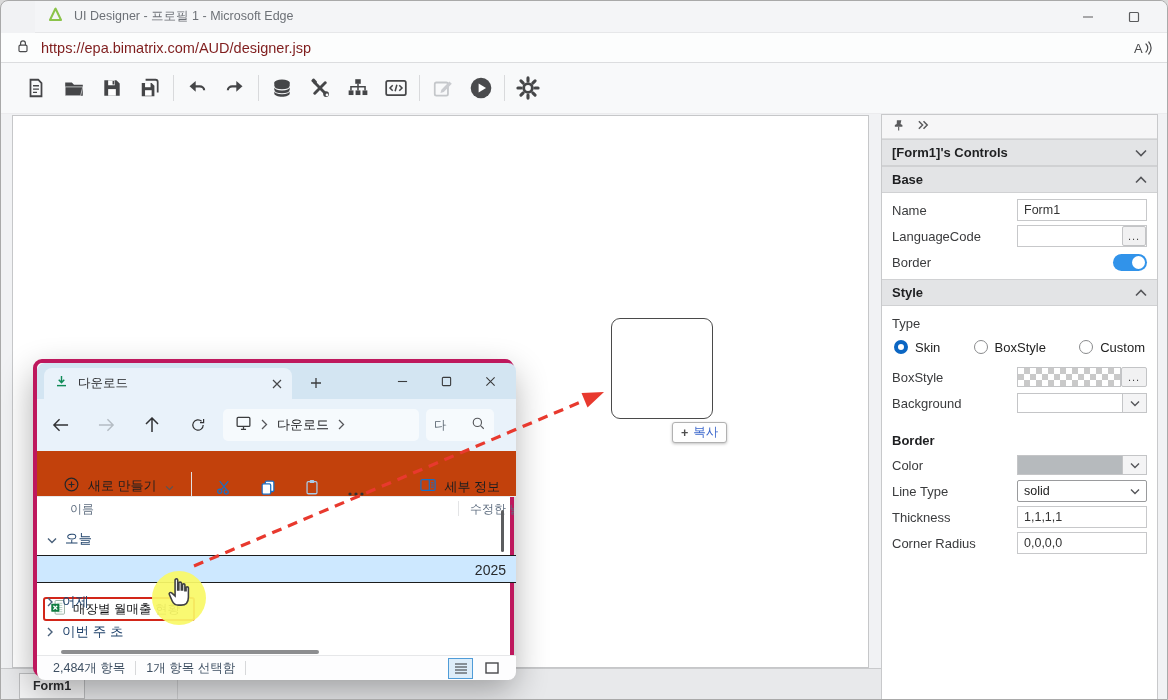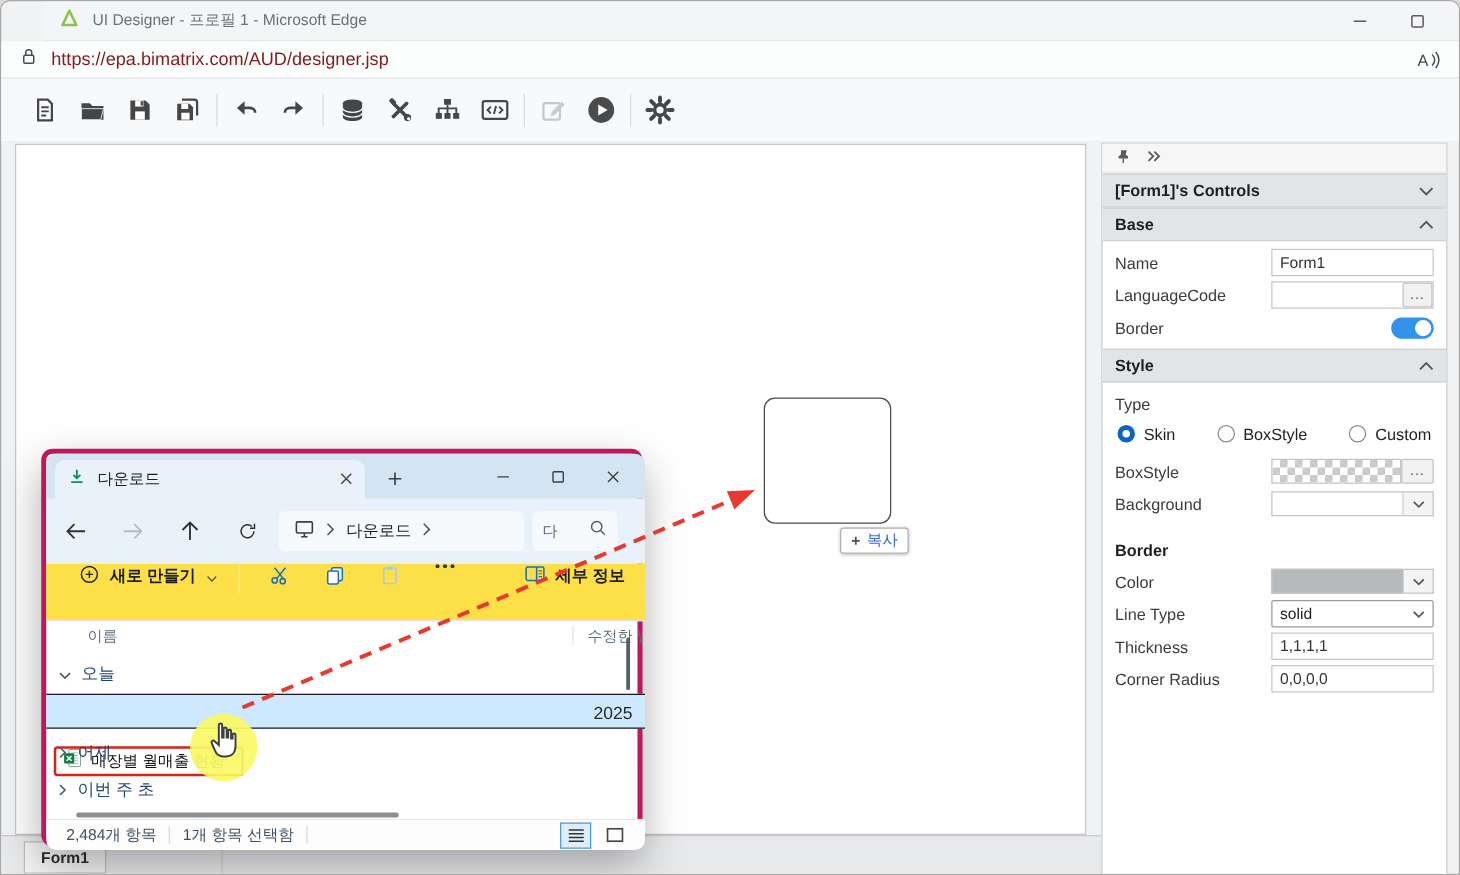--- a/index.html
+++ b/index.html
@@ -95,22 +95,22 @@
   .ex-nav { position:absolute; left:0; top:36px; width:479px; height:52px; background:#e9f2fa;
             display:flex; align-items:center; }
   .navarrow { width:46px; display:flex; align-items:center; justify-content:center; }
   .crumb { margin-left:2px; width:196px; height:32px; background:#f6fafd; border-radius:5px;
            display:flex; align-items:center; padding:0 12px; gap:9px; }
   .crumb .ctext { font-size:13px; color:#202124; }
   .searchbox { margin-left:7px; width:68px; height:32px; background:#f6fafd; border-radius:5px;
                display:flex; align-items:center; padding:0 8px; overflow:hidden; }
   .searchbox .stext { width:13px; overflow:hidden; white-space:nowrap; font-size:12px; color:#5a6570; }
   .searchbox .mag { margin-left:auto; }
-  .ex-cmd { position:absolute; left:0; top:88px; width:479px; height:46px; background:#fde047;
-            border-bottom:1px solid #e7e8ea; display:flex; align-items:flex-start; padding:0 16px 0 26px;font-weight:bold; }
+  .ex-cmd { position:absolute; left:0; top:88px; width:479px; height:46px; background:#c2410c;
+            border-bottom:1px solid #e7e8ea; display:flex; align-items:flex-end; padding:0 16px 0 26px; }
   .cmd-new { display:flex; align-items:center; gap:8px; font-size:13px; color:#1c1d1f; }
   .cmd-sep { width:1px; height:24px; background:#e0e1e3; margin:0 17px; }
   .cmd-ic { width:30px; display:flex; align-items:center; justify-content:center; }
   .cmd-details { margin-left:auto; display:flex; align-items:center; gap:7px; font-size:13px; color:#1c1d1f; }
   .ex-colhdr { position:absolute; left:0; top:134px; width:479px; height:23px; }
   .ex-colhdr .cname { position:absolute; left:33px; top:4px; font-size:12px; color:#5f6e80; }
   .ex-colhdr .cdiv { position:absolute; left:421px; top:4px; width:1px; height:15px; background:#e3e4e6; }
   .ex-colhdr .cmod { position:absolute; left:433px; top:4px; width:44px; overflow:hidden;
                      white-space:nowrap; font-size:12px; color:#5f6e80; }
   .grp-row { position:absolute; left:0; width:479px; height:26px; display:flex; align-items:center;

